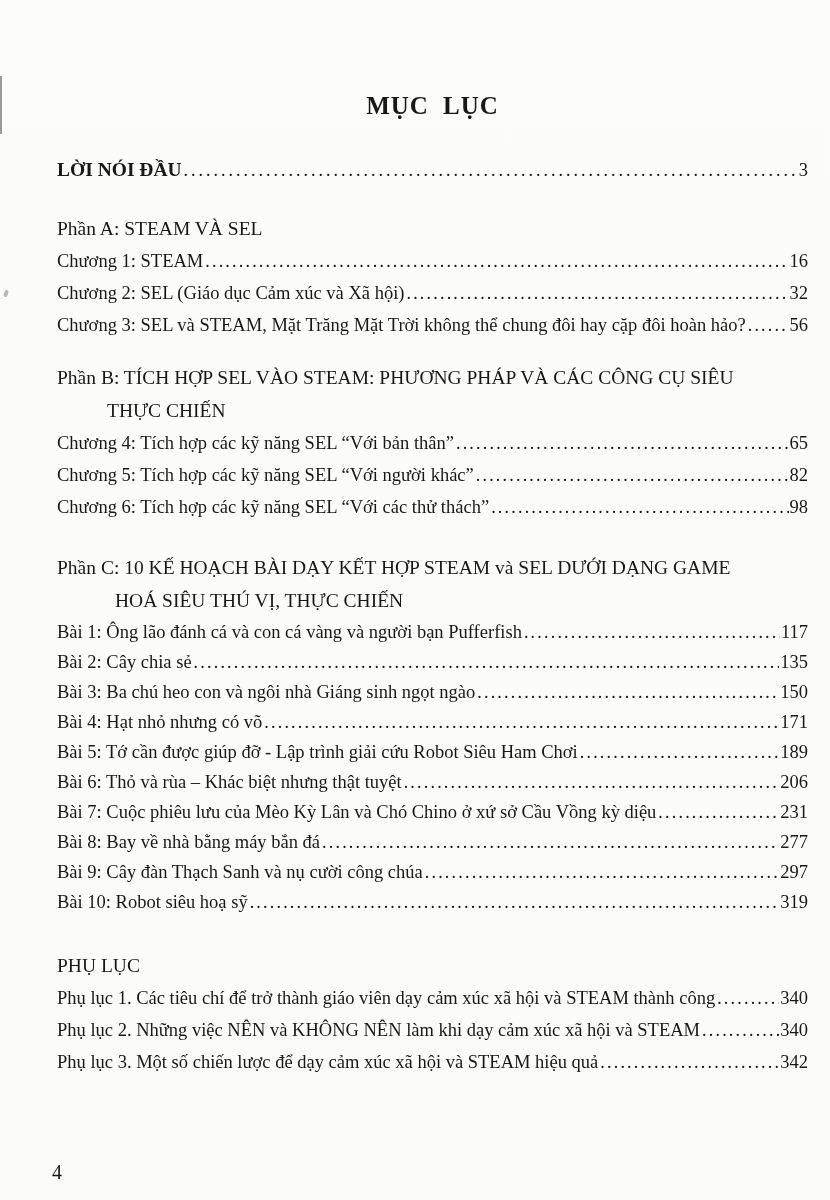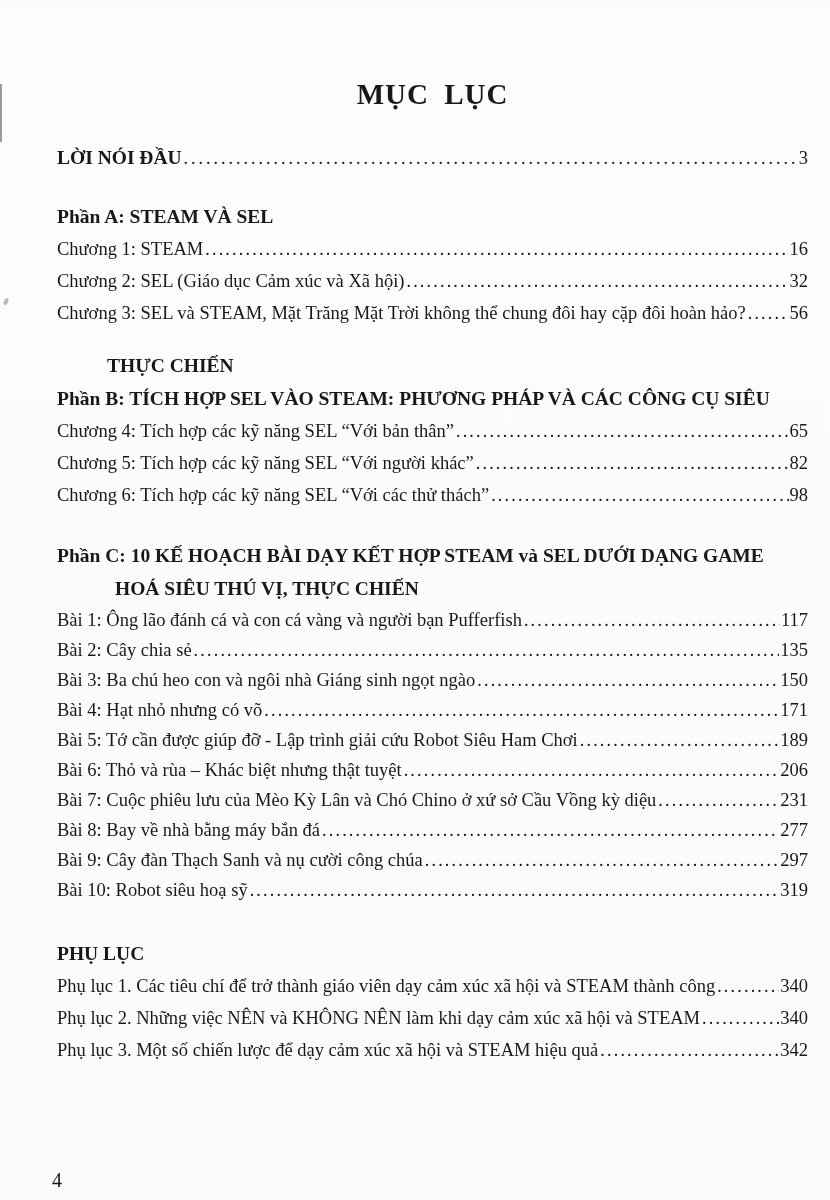--- a/index.html
+++ b/index.html
@@ -13,24 +13,24 @@
   }
   .page {
     position: relative;
     width: 830px; height: 1200px;
     background: linear-gradient(180deg, #fcfcfa 0%, #fbfbf9 60%, #fafaf8 100%);
   }
   .content {
     padding: 0 22px 0 57px;
   }
   .doc-title {
-    margin: 8px;
-    padding-top: 68px;
+    margin: 0;
+    padding-top: 88px;
     text-align: center;
-    font-size: 29px;
+    font-size: 25px;
     font-weight: 700;
     letter-spacing: 1px;
     word-spacing: 7px;
     line-height: 36px;
   }
   .row {
     display: flex;
     align-items: baseline;
     line-height: 32px;
     font-size: 18.5px;
@@ -50,21 +50,21 @@
   .row .pg { white-space: nowrap; padding-left: 1px; }
   .preface-row {
     margin-top: 30px;
     font-weight: 700;
     font-size: 19.5px;
     justify-content: flex-end;
   }
   .preface-row .dots { font-weight: 400; letter-spacing: 3px; }
   .preface-row .pg { font-weight: 400; font-size: 18.5px; }
   .section-heading {
-    font-weight: 700;
+    font-weight: 400;
     font-size: 19.5px;
     line-height: 33px;
   }
   .section-heading .h-line { white-space: nowrap; }
   .sec-a { margin-top: 26px; }
   .sec-b { margin-top: 20px; }
   .sec-b .h-line-2 { margin-left: 50px; }
   .sec-c { margin-top: 28px; }
   .sec-c .h-line-2 { margin-left: 58px; }
   .sec-c .row { line-height: 30px; align-items: center; }
@@ -126,22 +126,22 @@
       </div>
       <div class="row">
         <span class="lbl">Chương 3: SEL và STEAM, Mặt Trăng Mặt Trời không thể chung đôi hay cặp đôi hoàn hảo?</span>
         <span class="dots"></span>
         <span class="pg">56</span>
       </div>
     </div>
 
     <div class="section sec-b">
       <div class="section-heading">
+        <div class="h-line">Phần B: TÍCH HỢP SEL VÀO STEAM: PHƯƠNG PHÁP VÀ CÁC CÔNG CỤ SIÊU</div>
         <div class="h-line h-line-2">THỰC CHIẾN</div>
-        <div class="h-line">Phần B: TÍCH HỢP SEL VÀO STEAM: PHƯƠNG PHÁP VÀ CÁC CÔNG CỤ SIÊU</div>
       </div>
       <div class="row">
         <span class="lbl">Chương 4: Tích hợp các kỹ năng SEL “Với bản thân”</span>
         <span class="dots"></span>
         <span class="pg">65</span>
       </div>
       <div class="row">
         <span class="lbl">Chương 5: Tích hợp các kỹ năng SEL “Với người khác”</span>
         <span class="dots"></span>
         <span class="pg">82</span>

